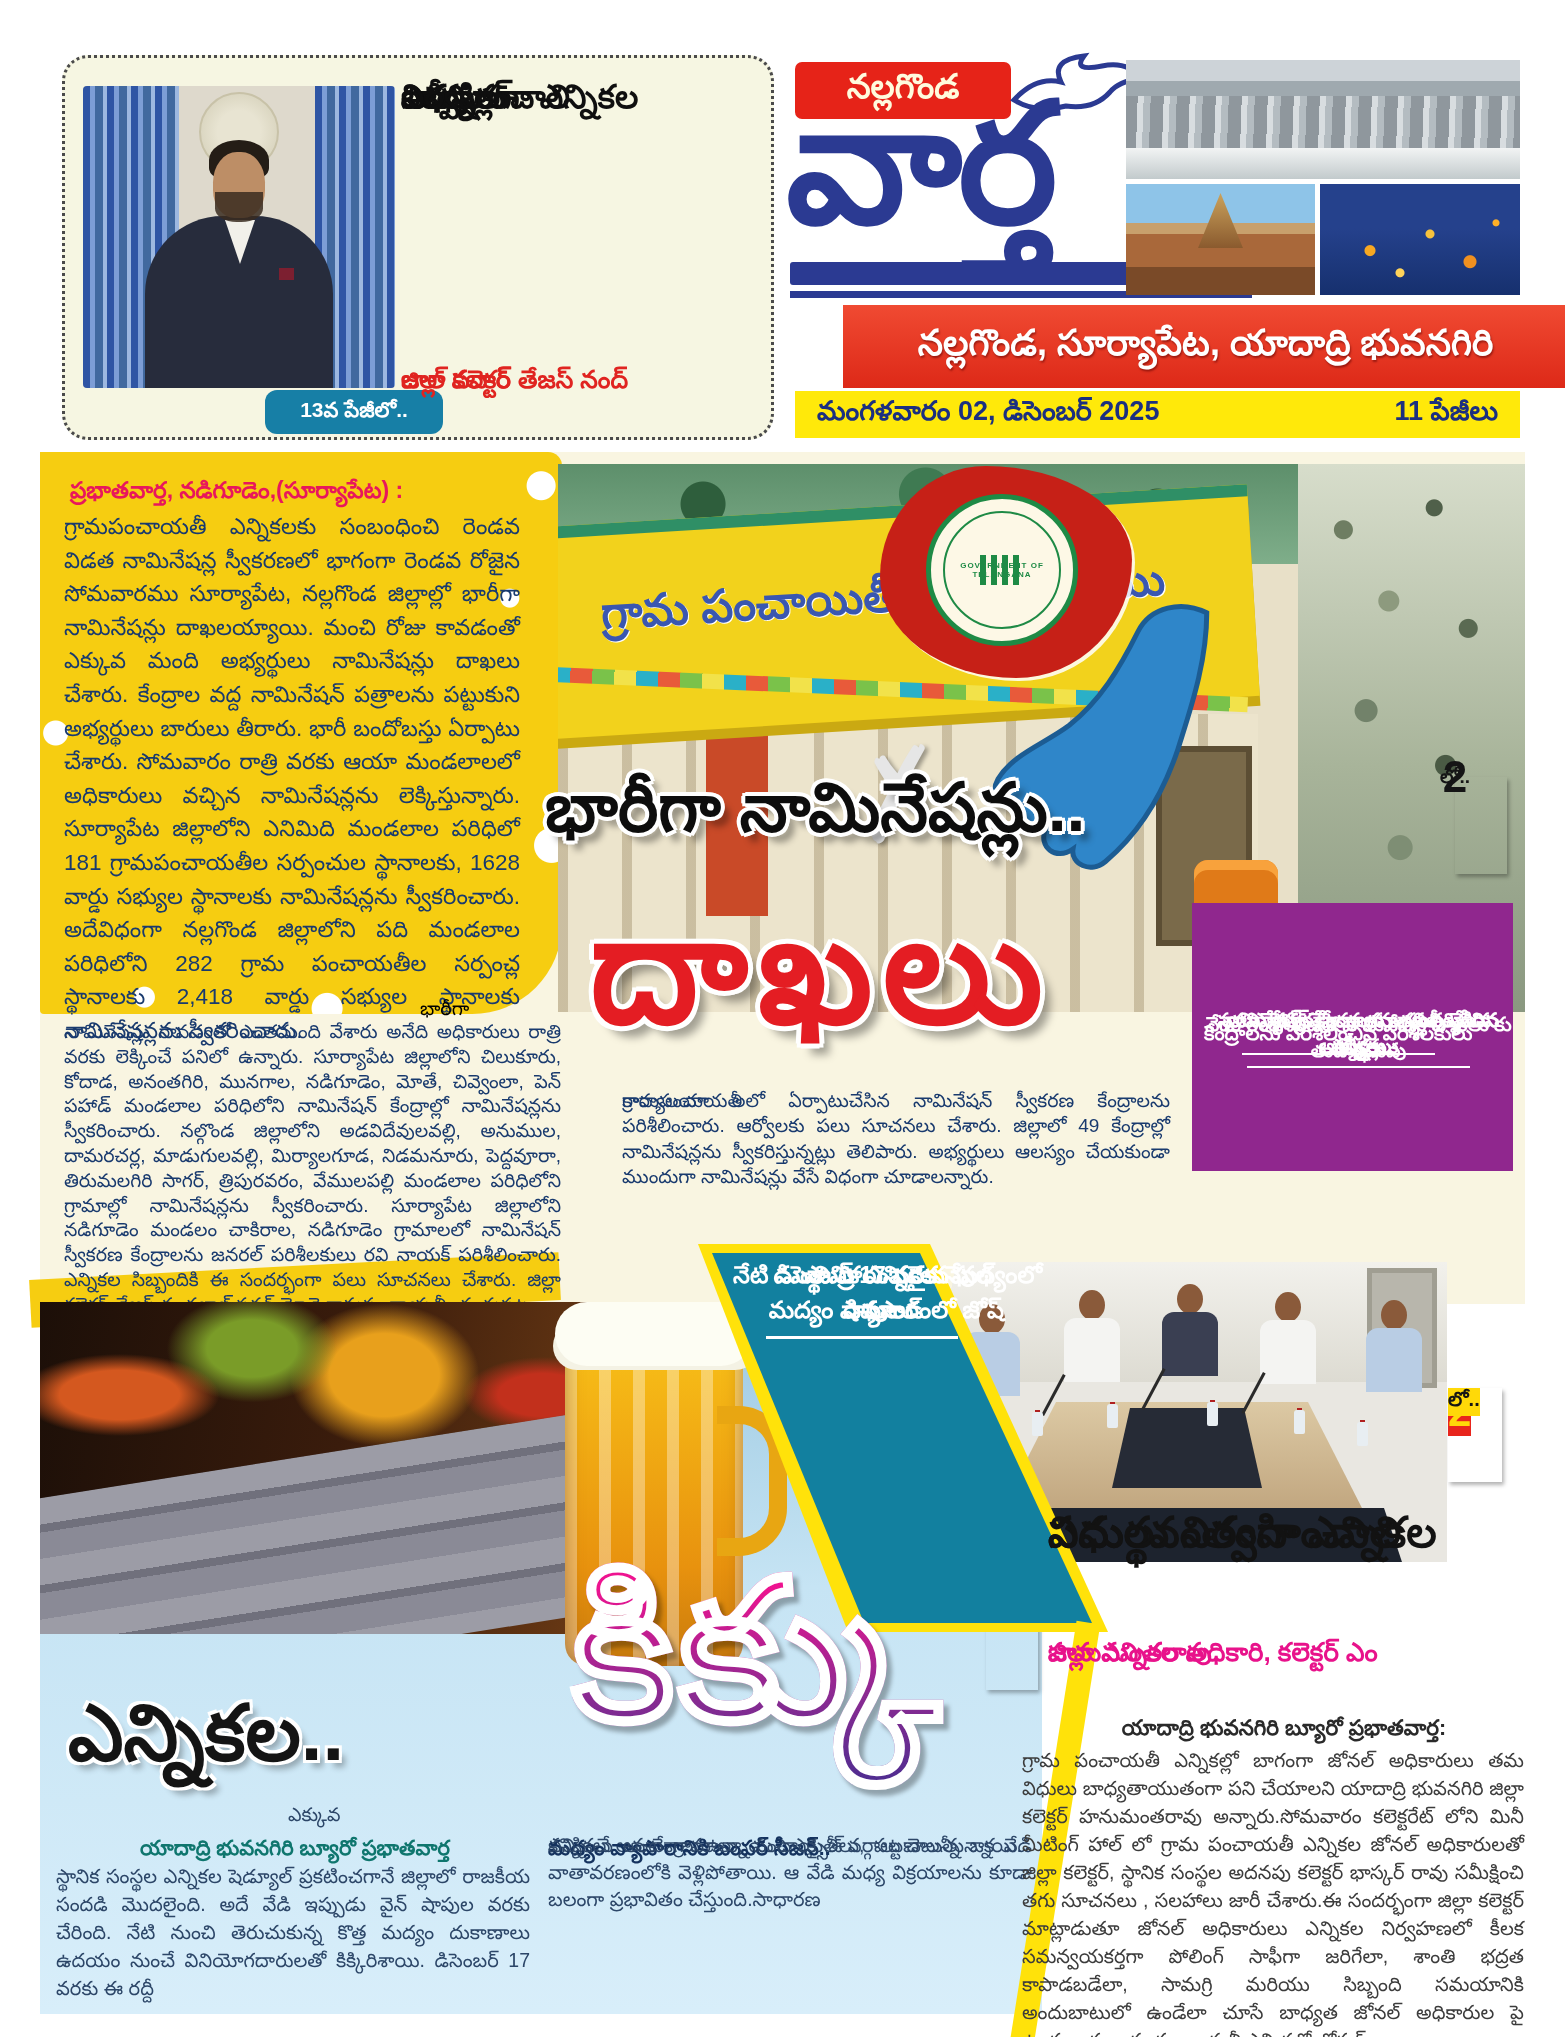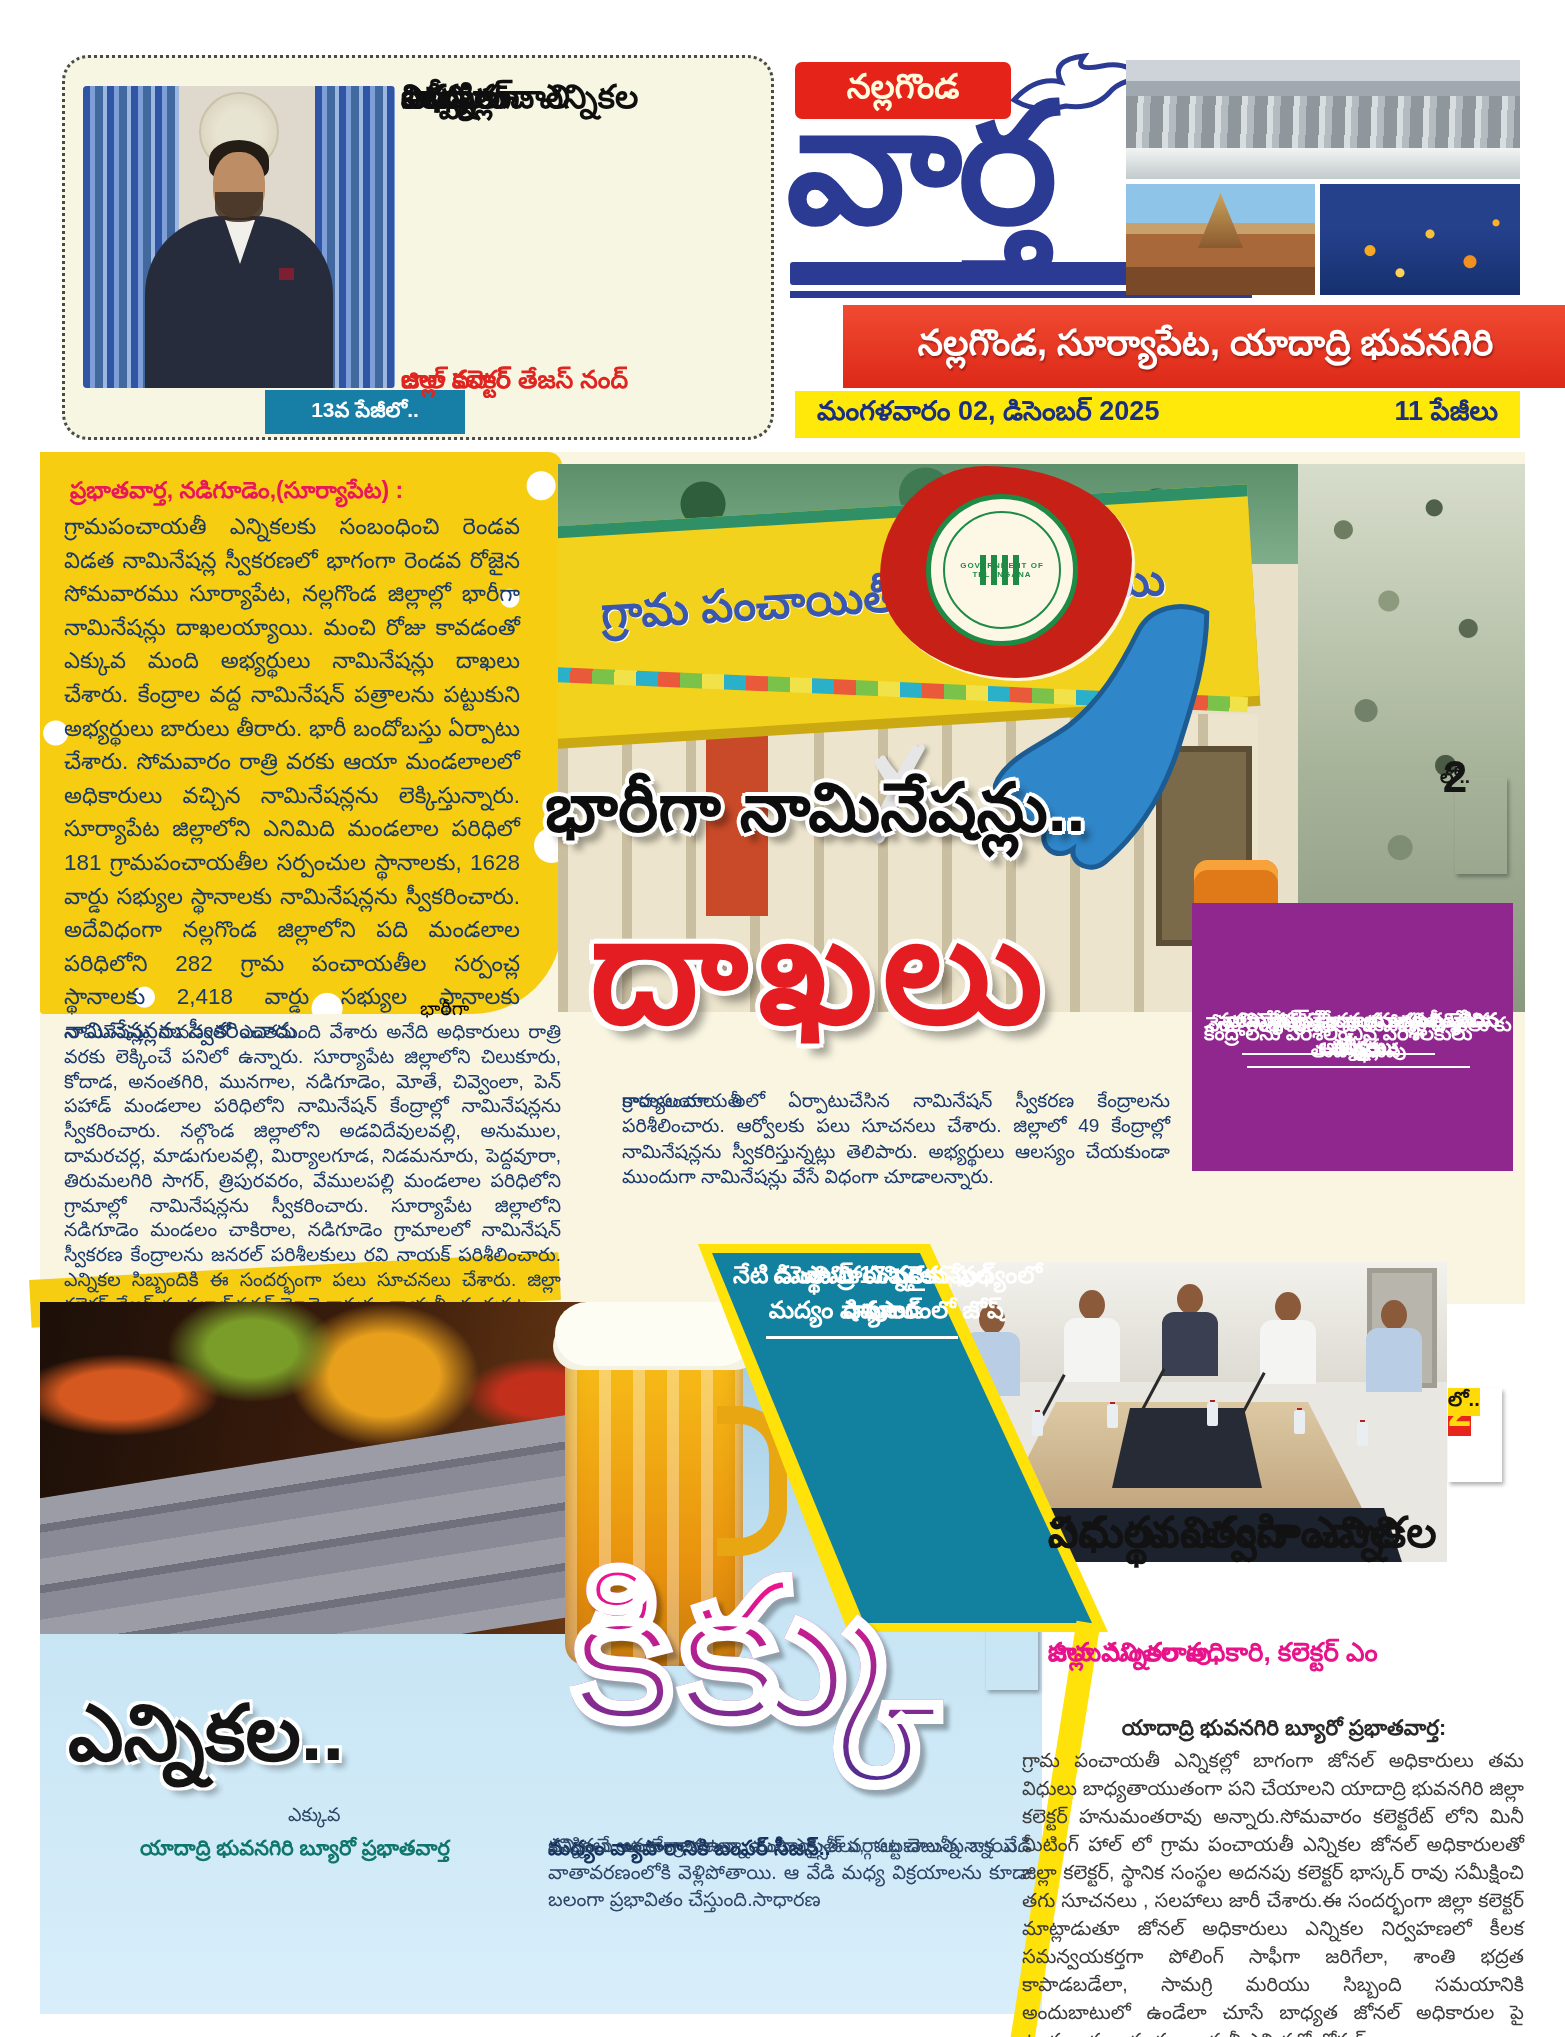--- a/index.html
+++ b/index.html
@@ -16,22 +16,22 @@
   .curtain.r{right:0;width:80px;}
   .emblem-wall{left:116px;top:6px;width:80px;height:80px;border-radius:50%;
                background:radial-gradient(circle,#e8e4d2 40%,#cfcab2 100%);border:2px solid #c8c2a8;}
   .man-hair{left:126px;top:54px;width:60px;height:40px;background:#241d16;border-radius:50% 50% 30% 30%;}
   .man-head{left:130px;top:66px;width:52px;height:66px;background:#bd8e66;border-radius:46% 46% 42% 42%;}
   .man-beard{left:132px;top:106px;width:48px;height:30px;background:#3a2c20;border-radius:0 0 45% 45%;opacity:.85;}
   .man-torso{left:62px;top:130px;width:188px;height:172px;background:#272c3c;border-radius:78px 78px 0 0;}
   .man-shirt{left:142px;top:134px;width:30px;height:44px;background:#f2f0ea;
              clip-path:polygon(50% 100%,0 0,100% 0);}
   .man-pocket{left:196px;top:182px;width:15px;height:12px;background:#7c1f30;}
-  .p13-badge{left:200px;top:332px;width:200px;height:44px;background:#177fa6;color:#fff;
-             border-radius:0;font-size:21px;font-weight:700;display:flex;align-items:center;justify-content:center;}
+  .p13-badge{left:200px;top:332px;width:178px;height:44px;background:#177fa6;color:#fff;
+             border-radius:12px;font-size:21px;font-weight:700;display:flex;align-items:center;justify-content:center;}
   .tl-head{left:336px;top:10px;width:364px;text-align:center;color:#0f0f0f;}
   .tl-head div{position:static;font-size:33px;font-weight:800;line-height:58px;}
   .tl-by{left:336px;top:300px;width:364px;text-align:center;color:#e02420;}
   .tl-by div{position:static;font-size:25px;font-weight:800;line-height:42px;}
 
   
   .m-edition{left:795px;top:62px;width:216px;height:57px;background:#e62318;border-radius:7px;
              color:#fffbdd;font-size:34px;font-weight:800;display:flex;align-items:center;justify-content:center;}
   .m-dove{left:1006px;top:48px;width:142px;height:80px;}
   .m-title{left:786px;top:64px;width:480px;font-size:168px;line-height:200px;font-weight:900;color:#2b3a92;letter-spacing:-4px;}
@@ -404,20 +404,21 @@
   <div class="yb b2">
     <div class="strip"></div>
     <div class="bodyy">
       <div class="num">2</div>
       <div class="suf">లో..</div>
     </div>
   </div>
 
   <div class="hang2">ఎక్కువ</div>
   <div class="bl-bureau">యాదాద్రి భువనగిరి బ్యూరో ప్రభాతవార్త</div>
+  <div class="bl-col1">స్థానిక సంస్థల ఎన్నికల షెడ్యూల్ ప్రకటించగానే జిల్లాలో రాజకీయ సందడి మొదలైంది. అదే వేడి ఇప్పుడు వైన్ షాపుల వరకు చేరింది. నేటి నుంచి తెరుచుకున్న కొత్త మద్యం దుకాణాలు ఉదయం నుంచే వినియోగదారులతో కిక్కిరిశాయి. డిసెంబర్ 17 వరకు ఈ రద్దీ</div>
   <div class="bl-col2">
     <span>కనిపించే అవకాశాలు ఉన్నాయని ఎక్సైజ్ వర్గాలు చెబుతున్నాయి.</span>
     <span class="sub">మద్యం వ్యాపారానికి బంపర్ సీజన్..</span>
     <span>ఎన్నికలు అంటే గ్రామాలు, పంచాయతీలు, పట్టణాలన్నీ ఒక వేడి వాతావరణంలోకి వెళ్లిపోతాయి. ఆ వేడి మధ్య విక్రయాలను కూడా బలంగా ప్రభావితం చేస్తుంది.సాధారణ</span>
   </div>
 
   <div class="br-head">
     <div>సమర్థవంతంగా ఎన్నికల</div>
     <div>విధులు నిర్వహించాలి</div>
   </div>

